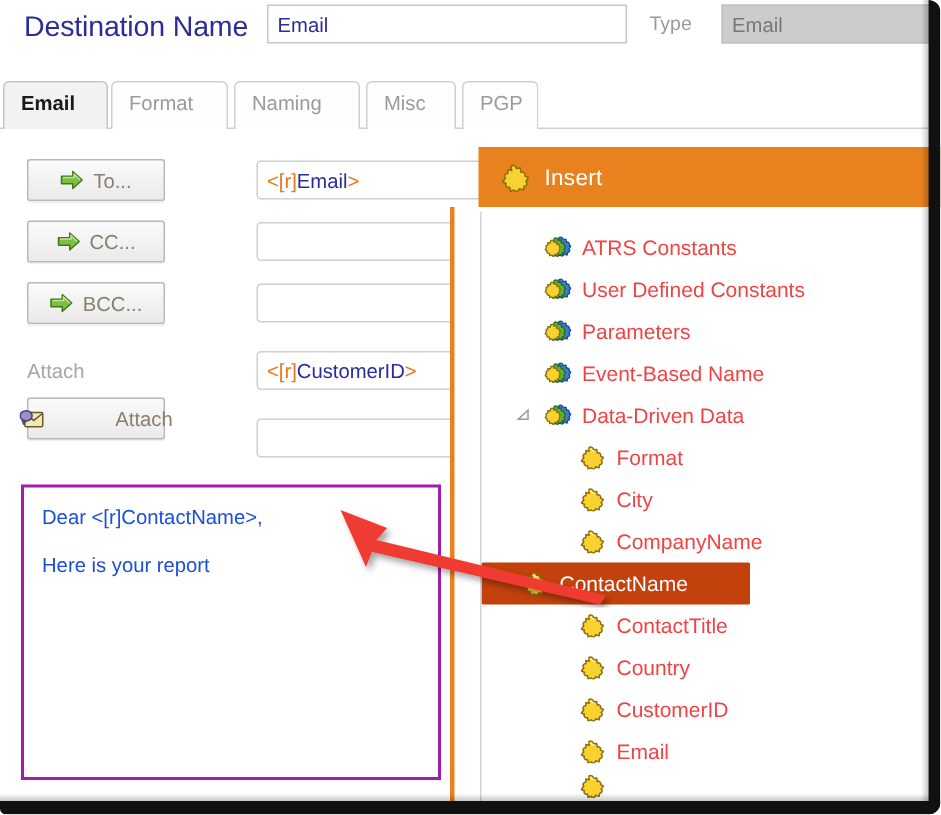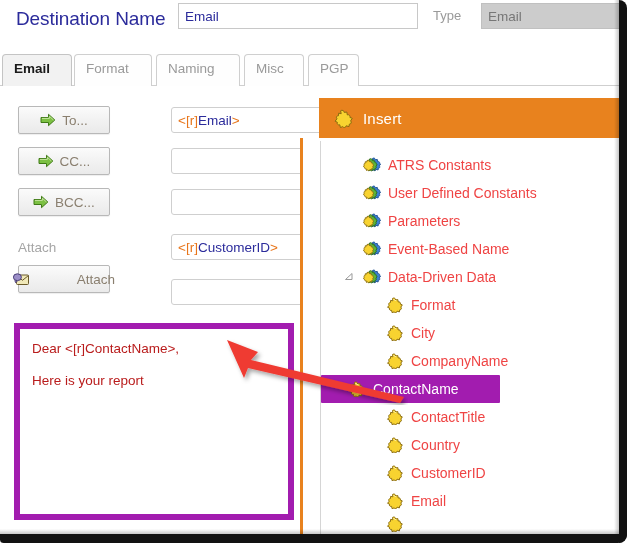--- a/index.html
+++ b/index.html
@@ -193,25 +193,25 @@
   }
   .tok-br { color: #e8751a; }
   .tok-nm { color: #2b2b9b; }
 
   .body-box {
     position: absolute;
     left: 14px; top: 235px;
     width: 280px;
     height: 197px;
     box-sizing: border-box;
-    border: 6px solid #a21caf;
+    border: 2px solid #a21caf;
     background: #ffffff;
     padding: 10px 12px;
     font-size: 13.5px;
-    color: #b91c1c;
+    color: #1d4ed8;
     line-height: 20px;
   }
   .body-line { white-space: nowrap; }
   .body-gap { height: 12px; }
 
   
   .insert-panel {
     position: absolute;
     left: 300px; top: 98px;
     width: 319px;
@@ -266,21 +266,21 @@
     display: flex;
     align-items: center;
     font-size: 14px;
     color: #ef4444;
     white-space: nowrap;
   }
   .tree-row.lvl1 { padding-left: 42px; }
   .tree-row.lvl2 { padding-left: 65px; }
   .tree-row .tico { width: 18px; height: 16px; flex: none; margin-right: 7px; display:block; }
   .tree-row.selected {
-    background: #a21caf;
+    background: #c2410c;
     color: #ffffff;
     width: 152px;
     border-radius: 1px;
     padding-left: 27px;
   }
   .expander {
     position: absolute;
     left: 23px;
     top: 9px;
     width: 10px; height: 10px;

